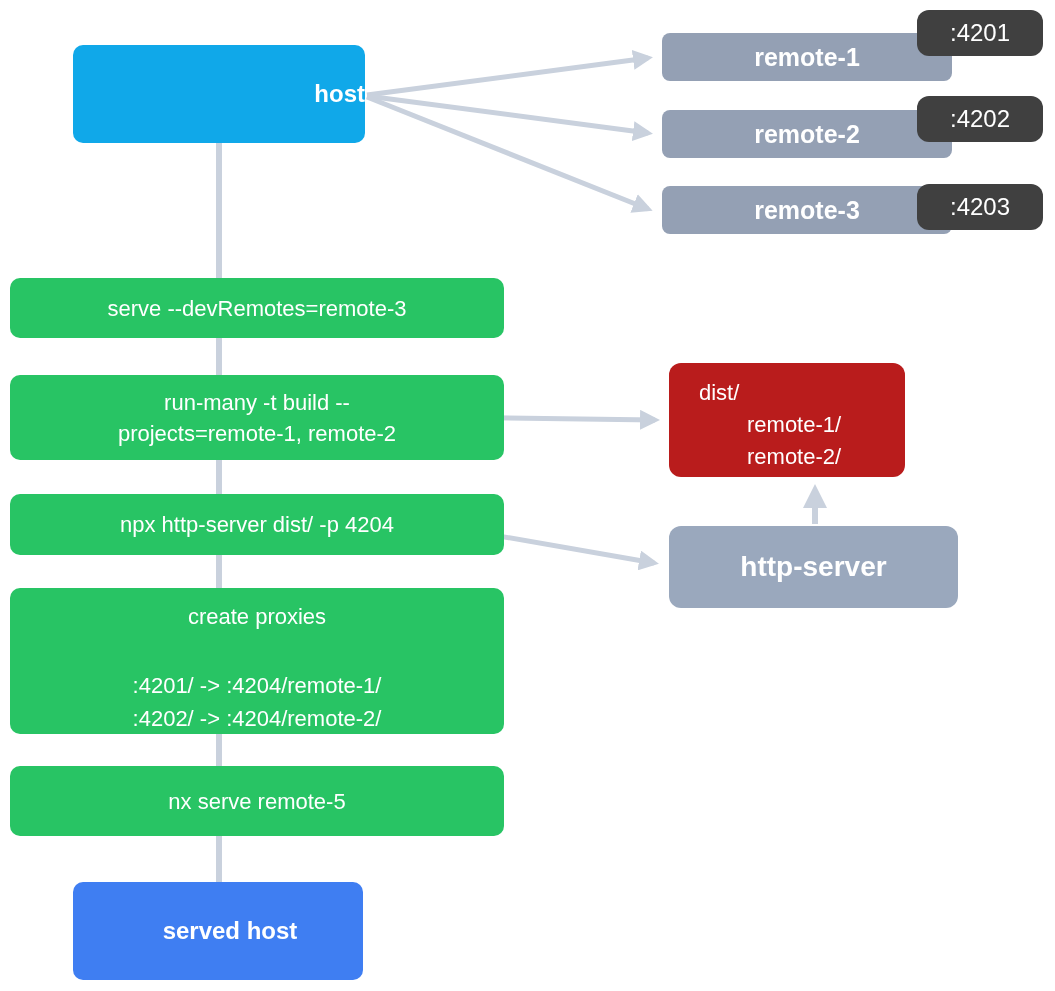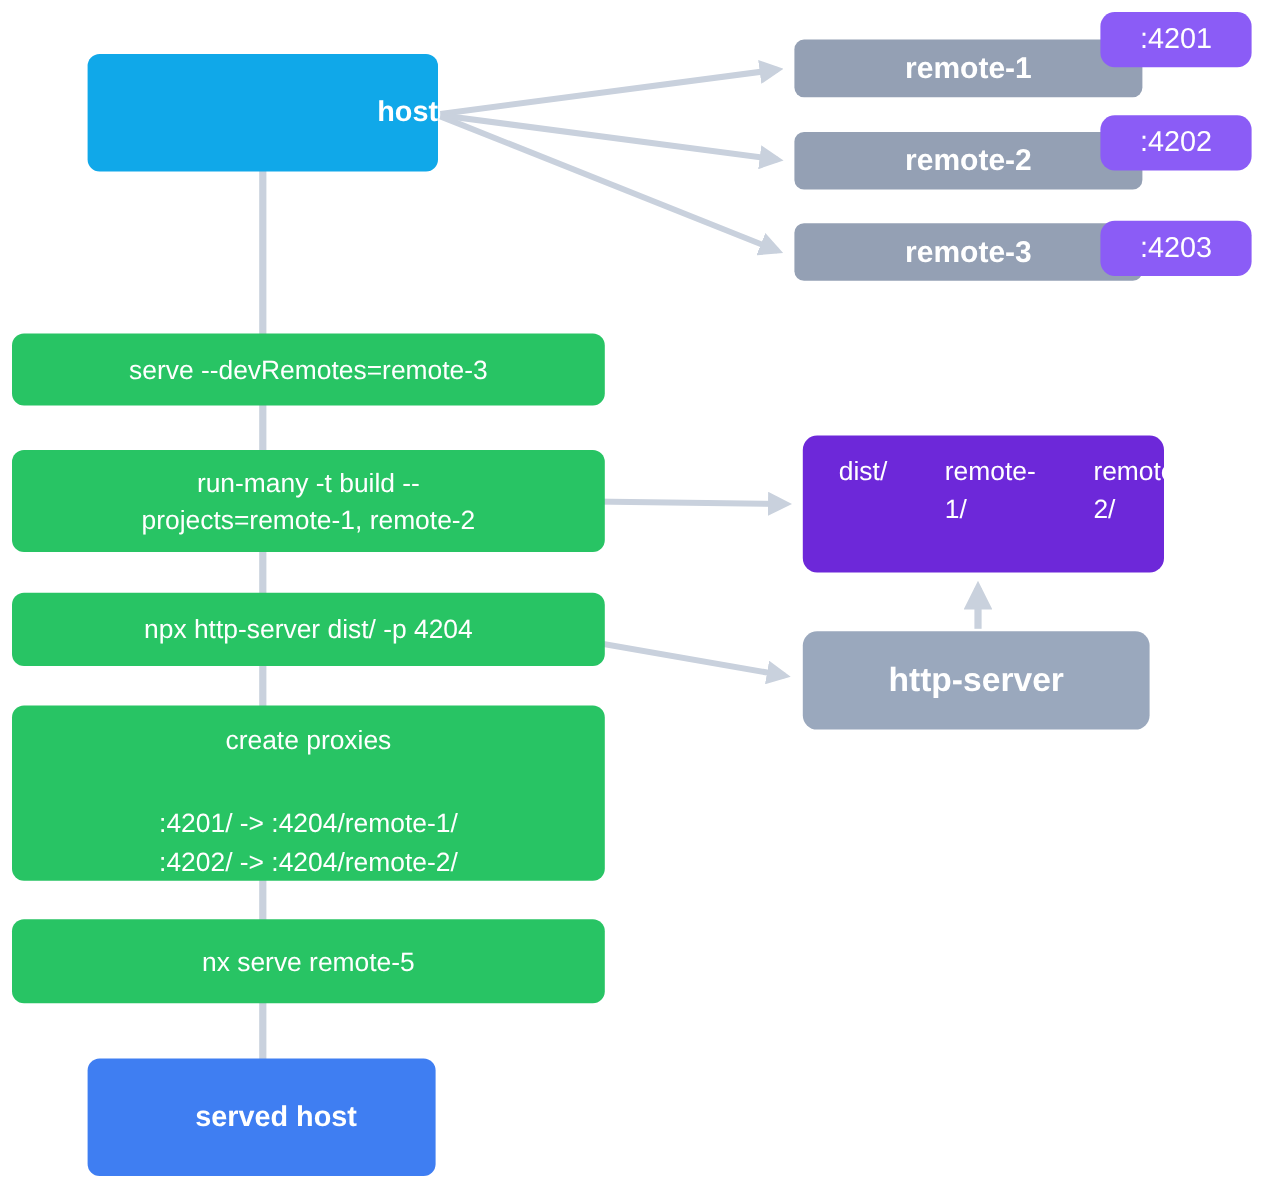--- a/index.html
+++ b/index.html
@@ -49,21 +49,21 @@
     background: #94a0b4;
     border-radius: 8px;
     font-size: 25px; font-weight: bold;
   }
   .remote-1 { top: 33px; }
   .remote-2 { top: 110px; }
   .remote-3 { top: 186px; }
   
   .port-badge {
     left: 917px; width: 126px; height: 46px;
-    background: #8b5cf6;
+    background: #404040;
     border-radius: 12px;
     font-size: 24px; font-weight: normal;
     z-index: 2;
   }
   .port-1 { top: 10px; }
   .port-2 { top: 96px; }
   .port-3 { top: 184px; }
   
   .command-node {
     left: 10px; width: 494px;
@@ -75,26 +75,27 @@
     align-items: center;
   }
   .cmd-serve     { top: 278px; height: 60px; }
   .cmd-build     { top: 375px; height: 85px; }
   .cmd-http      { top: 494px; height: 61px; }
   .cmd-proxies   { top: 588px; height: 146px; justify-content: flex-start; padding-top: 13px; }
   .cmd-nx-serve  { top: 766px; height: 70px; }
   .proxy-rules { margin-top: 37px; line-height: 33px; }
   
   .dist-node {
-    left: 669px; top: 363px; width: 301px; height: 114px;
-    background: #6d28d9;
+    left: 669px; top: 363px; width: 236px; height: 114px;
+    background: #b91c1c;
     border-radius: 12px;
     font-size: 22px;
     align-items: flex-start;
     justify-content: flex-start;
+    flex-direction: column;
     text-align: left;
     padding: 14px 0 0 30px;
     line-height: 32px;
   }
   .dist-child { padding-left: 48px; }
   .http-server-node {
     left: 669px; top: 526px; width: 289px; height: 82px;
     background: #9aa8bd;
     border-radius: 12px;
     font-size: 28px; font-weight: bold;

